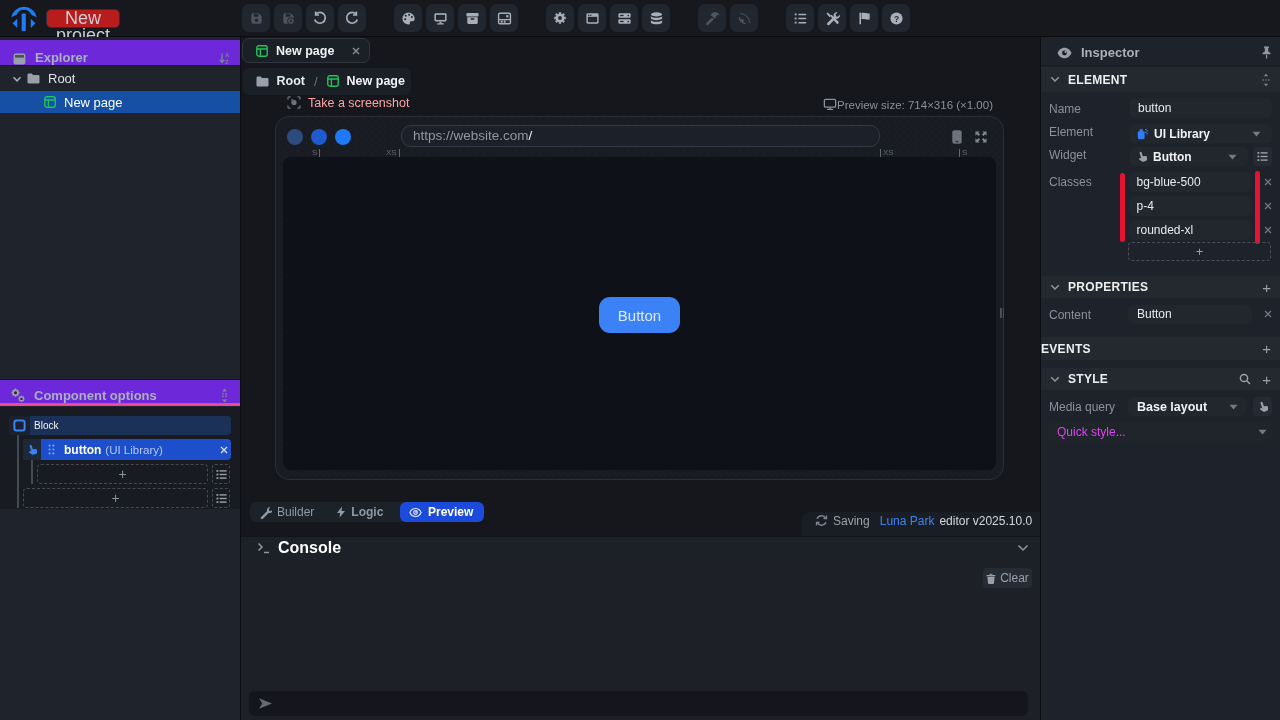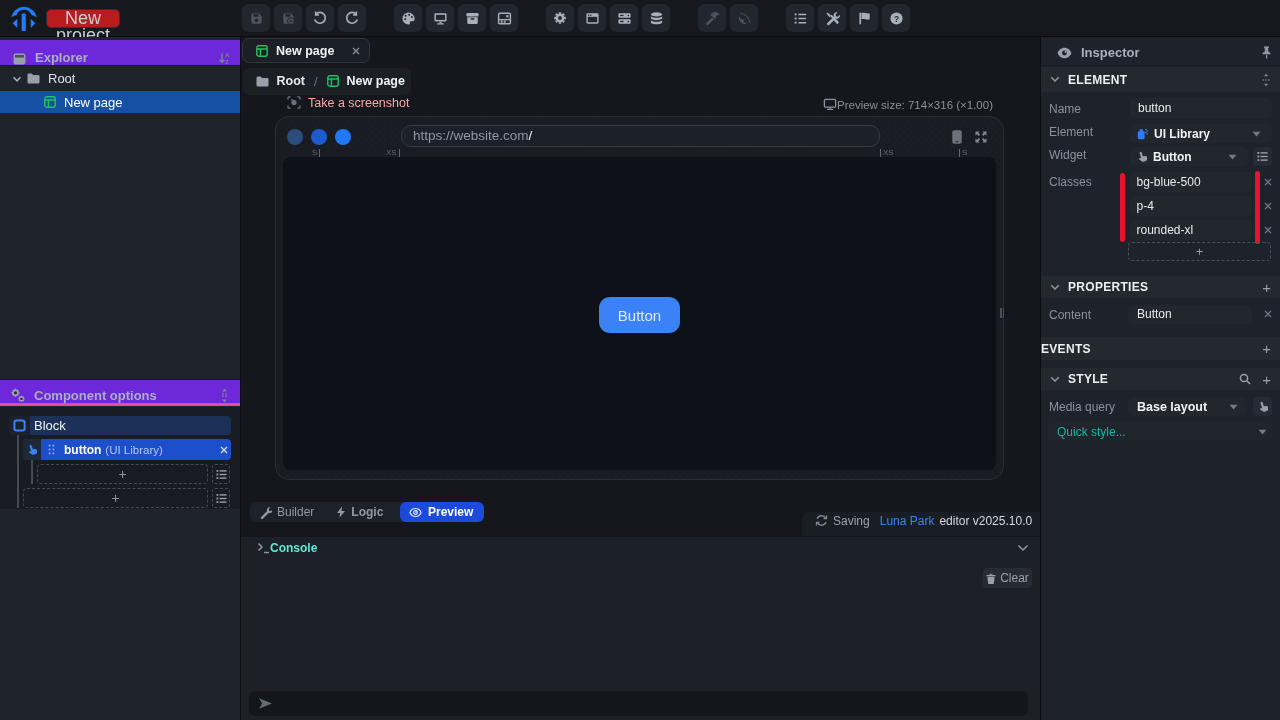--- a/index.html
+++ b/index.html
@@ -234,21 +234,21 @@
     </div>
     <div class="abs" style="left:0;top:370px;width:240px;height:102px;background:#181b21"></div>
     <div class="abs" style="left:17px;top:397px;width:2px;height:74px;background:#434a54"></div>
     <div class="abs" style="left:31px;top:422px;width:2px;height:25px;background:#434a54"></div>
     <div class="abs" style="left:9px;top:379px;width:222px;height:19px;background:#1c3157;border-radius:4px;display:flex;align-items:center">
       <div style="width:21px;height:19px;background:#1b222d;border-radius:4px 0 0 4px;display:flex;align-items:center;justify-content:center">
           <svg width="13" height="13" viewBox="0 0 13 13" fill="none" stroke="#3b82f6" stroke-width="2">
             <rect x="1.4" y="1.4" width="10.2" height="10.2" rx="2"></rect>
           </svg>
         </div>
-      <span style="margin-left:4px;color:#f2f4f7;font-size:13px">Block</span>
+      <span style="margin-left:4px;color:#f2f4f7;font-size:10px">Block</span>
     </div>
     <div class="abs" style="left:22.5px;top:402px;width:208.5px;height:21px;background:#1d4ecb;border-radius:4px;display:flex;align-items:center">
       <div style="width:18.5px;height:21px;background:#1d2838;border-radius:4px 0 0 4px;display:flex;align-items:center;justify-content:center">
           <svg width="10" height="11" viewBox="0 0 10 11" fill="#3b82f6">
             <g transform="rotate(-18 5 6)">
               <path d="M3.9 1.7 a1.05 1.05 0 0 1 2.1 0 V5.6 l2.5 .6 a1.55 1.55 0 0 1 1.15 1.85 l-.45 1.7 a1.55 1.55 0 0 1 -1.5 1.15 H5.1 a1.7 1.7 0 0 1 -1.35 -.65 L1.7 7.7 a.95 .95 0 0 1 1.45 -1.2 l.75 .9z"></path>
             </g>
           </svg>
         </div>
       <svg style="margin-left:7px" width="7" height="11" viewBox="0 0 7 11" fill="#7fa3ea">
@@ -375,21 +375,21 @@
         </svg>
       <span style="margin-left:5px;color:#9ca2ac;font-size:12px">Saving</span>
       <span style="margin-left:10px;color:#3f82f6;font-size:12px">Luna Park</span>
       <span style="margin-left:5px;color:#d3d8e0;font-size:12px">editor v2025.10.0</span>
     </div>
     <div class="abs" style="left:0;top:499px;width:799px;height:22px;background:#1c2027;border-top:1px solid #11141a;display:flex;align-items:center">
       <svg style="margin-left:16px" width="13" height="12" viewBox="0 0 13 12" fill="none" stroke="#8f96a1" stroke-width="1.5">
           <path d="M1.5 1.5 L5 5 L1.5 8.5"></path>
           <path d="M7 10.5 h5"></path>
         </svg>
-      <span style="margin-left:0;color:#5eead4;font-weight:bold;font-size:12px">Console</span>
+      <span style="margin-left:8px;color:#ffffff;font-weight:bold;font-size:16px">Console</span>
       <svg style="position:absolute;left:776px" width="12" height="8" viewBox="0 0 12 8" fill="none" stroke="#8f96a1" stroke-width="1.5">
           <path d="M1.5 1.5 L6 6 L10.5 1.5"></path>
         </svg>
     </div>
     <div class="abs" style="left:0;top:521px;width:799px;height:162px;background:#1d2127"></div>
     <div class="abs" style="left:742px;top:531px;width:49px;height:20px;background:#272c34;border-radius:4px;display:flex;align-items:center;justify-content:center;color:#9aa0aa;font-size:12px">
       <svg width="10" height="11" viewBox="0 0 10 11" fill="#9aa0aa">
           <rect x="0.5" y="2" width="9" height="1.3" rx=".6"></rect>
           <path d="M3.5 0.8 h3 v1 h-3 z"></path>
           <path d="M1.4 3.8 h7.2 l-0.6 6.3 a1 1 0 0 1 -1 0.9 h-4 a1 1 0 0 1 -1-0.9 z"></path>
@@ -524,19 +524,19 @@
         </svg>
     </div>
     <div class="abs" style="left:212px;top:360px;width:19px;height:19px;background:#262b33;border-radius:4px;display:flex;align-items:center;justify-content:center">
         <svg width="10" height="11" viewBox="0 0 10 11" fill="#9aa0ab">
           <g transform="rotate(-18 5 6)">
             <path d="M3.9 1.7 a1.05 1.05 0 0 1 2.1 0 V5.6 l2.5 .6 a1.55 1.55 0 0 1 1.15 1.85 l-.45 1.7 a1.55 1.55 0 0 1 -1.5 1.15 H5.1 a1.7 1.7 0 0 1 -1.35 -.65 L1.7 7.7 a.95 .95 0 0 1 1.45 -1.2 l.75 .9z"></path>
           </g>
         </svg>
       </div>
     <div class="finput" style="left:7px;top:385px;width:225px;height:19px;display:flex;align-items:center;background:#20242b">
-      <span style="margin-left:9px;color:#14b8a6">Quick style...</span>
+      <span style="margin-left:9px;color:#d946ef">Quick style...</span>
       <svg style="position:absolute;left:210px;margin-top:1px" width="9" height="6" viewBox="0 0 9 6" fill="#737a86">
           <path d="M0.5 0.8 h8 L4.5 5.4 z"></path>
         </svg>
     </div>
   </div>
 </div>
 
 </body></html>

